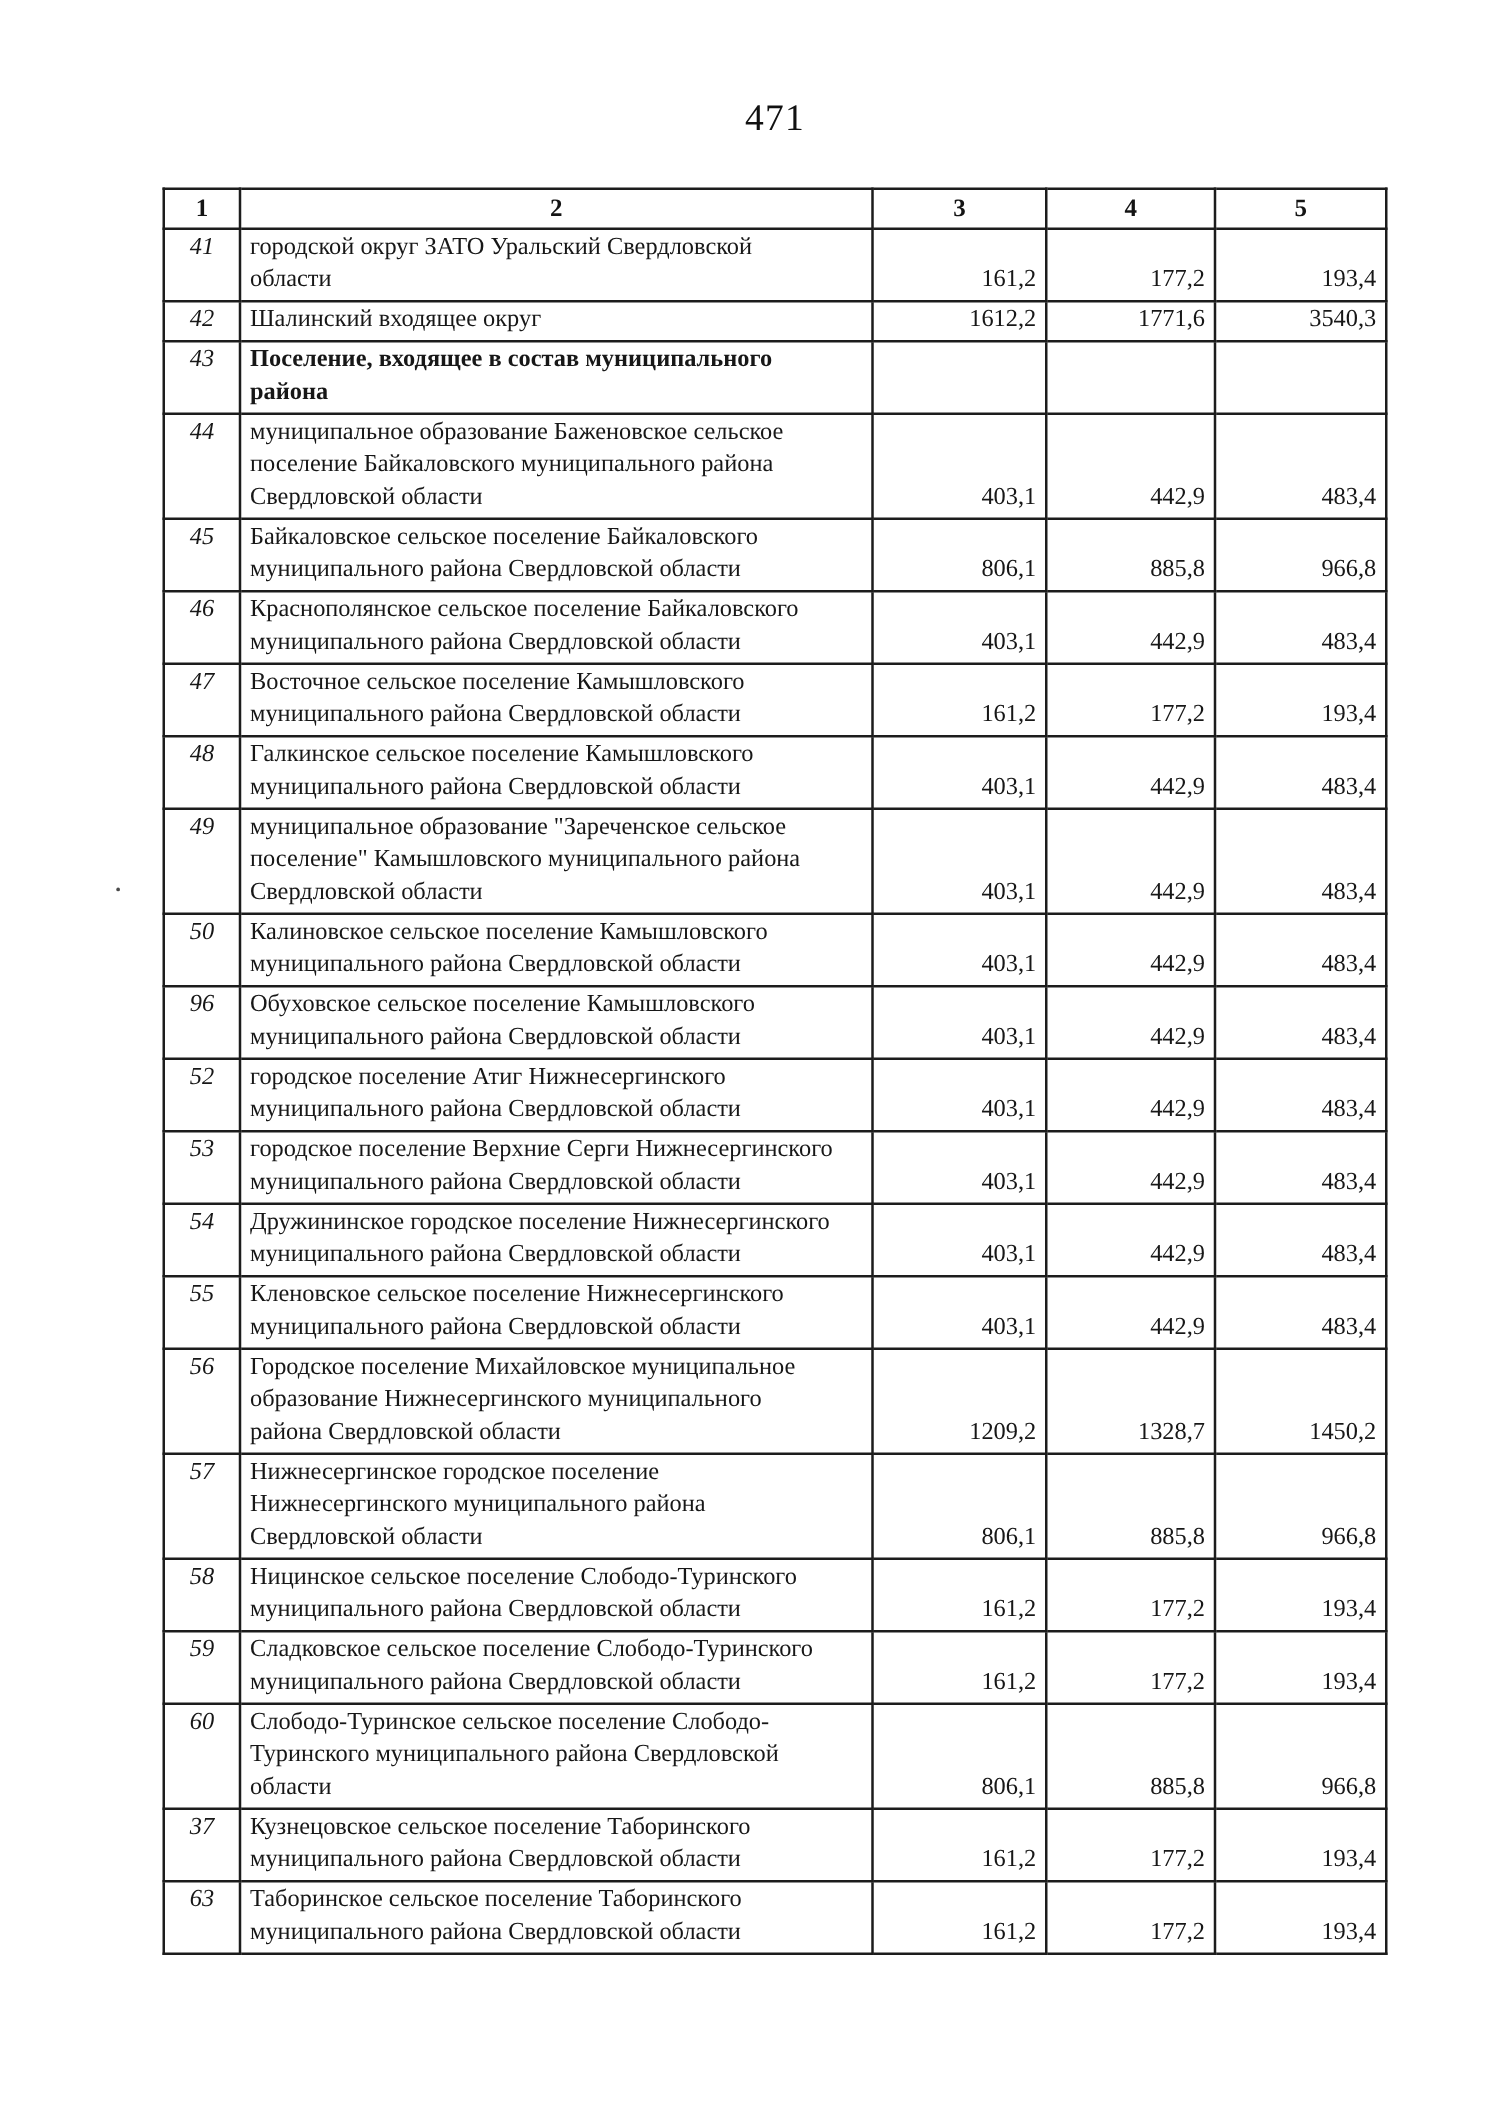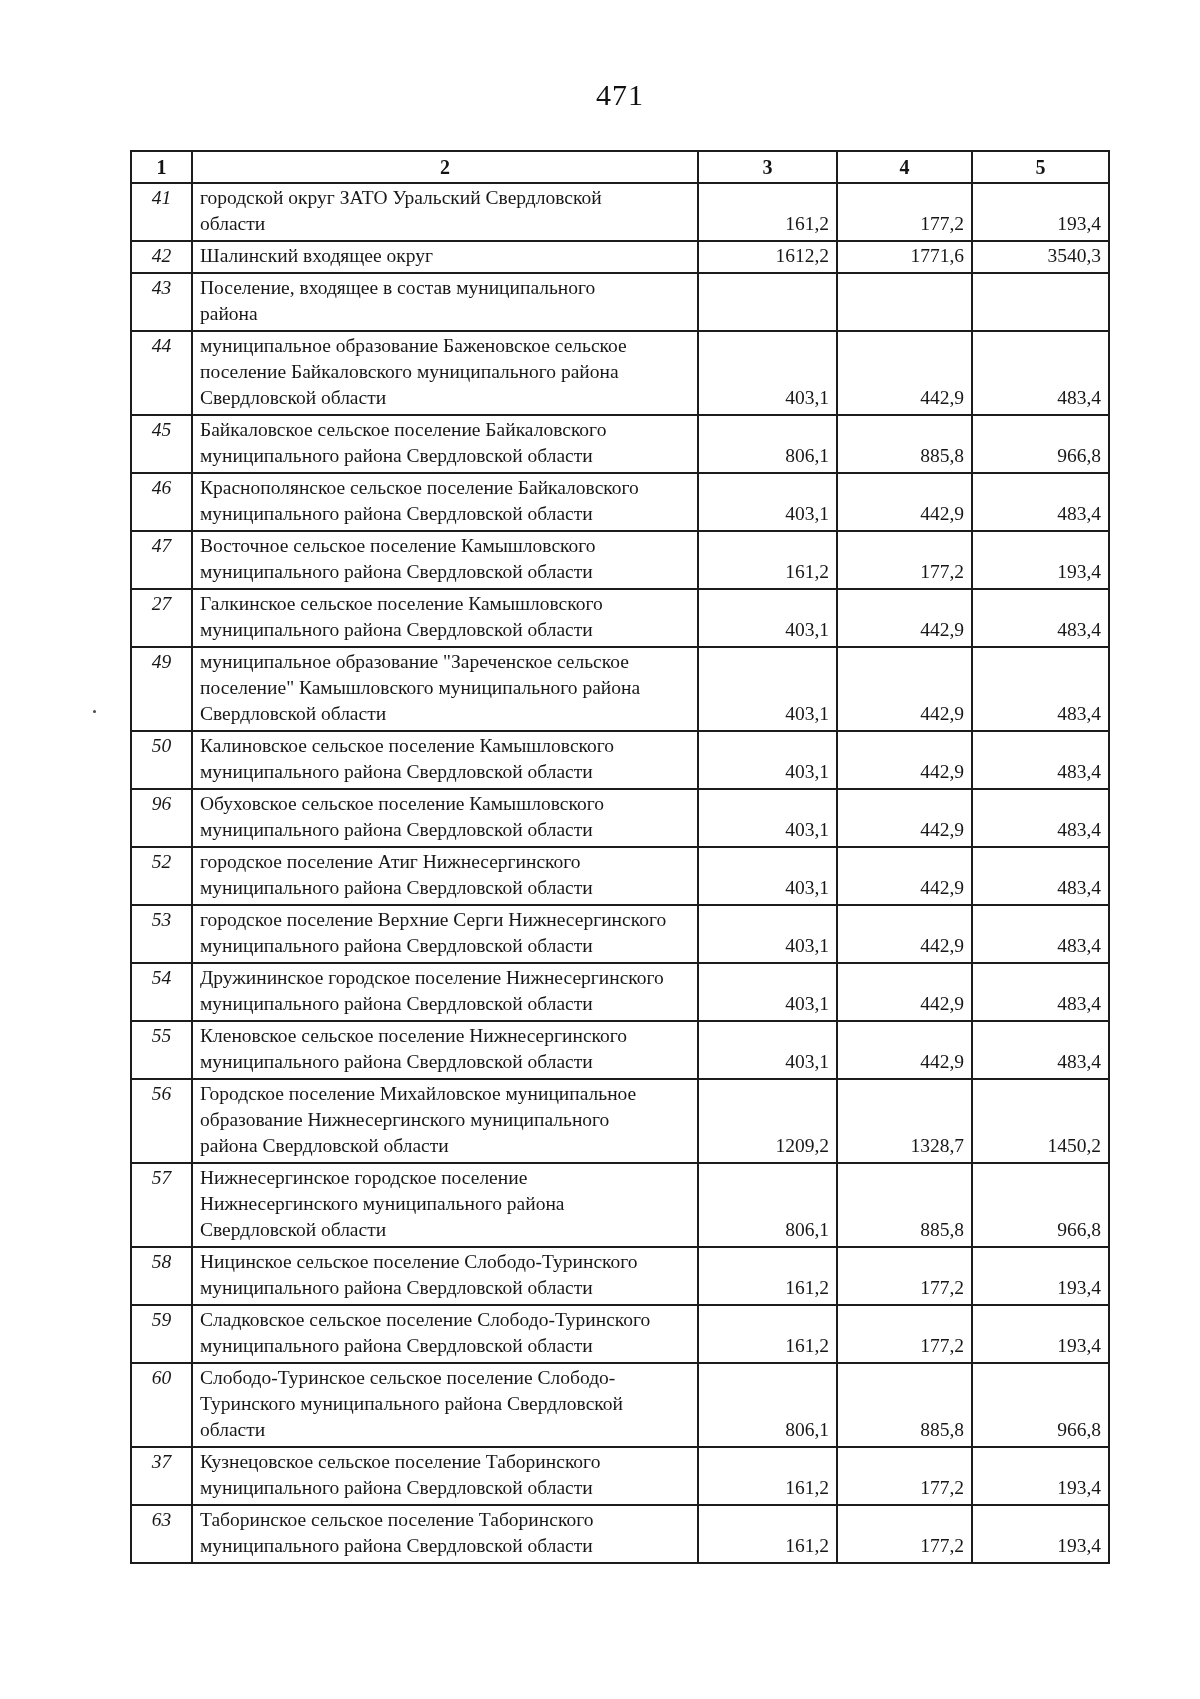--- a/index.html
+++ b/index.html
@@ -66,21 +66,21 @@
     padding: 1px 2px 3px 7px;
     border-radius: 19px;
   }
   td.col-val {
     text-align: right;
     vertical-align: bottom;
     padding: 0 7px 3px 0;
     font-variant-numeric: lining-nums;
   }
   tr.bold-row td.col-name {
-    font-weight: normal;
+    font-weight: bold;
     margin-left: 36px;
   }
   .scan-speck {
     position: absolute;
     left: 93px;
     top: 710px;
     width: 3px;
     height: 3px;
     border-radius: 50%;
     background: #4a4a4a;
@@ -159,21 +159,21 @@
       </tr>
       <tr>
         <td class="col-num">47</td>
         <td class="col-name">Восточное сельское поселение Камышловского
 муниципального района Свердловской области</td>
         <td class="col-val">161,2</td>
         <td class="col-val">177,2</td>
         <td class="col-val">193,4</td>
       </tr>
       <tr>
-        <td class="col-num">27</td>
+        <td class="col-num">48</td>
         <td class="col-name">Галкинское сельское поселение Камышловского
 муниципального района Свердловской области</td>
         <td class="col-val">403,1</td>
         <td class="col-val">442,9</td>
         <td class="col-val">483,4</td>
       </tr>
       <tr>
         <td class="col-num">49</td>
         <td class="col-name">муниципальное образование "Зареченское сельское
 поселение" Камышловского муниципального района

